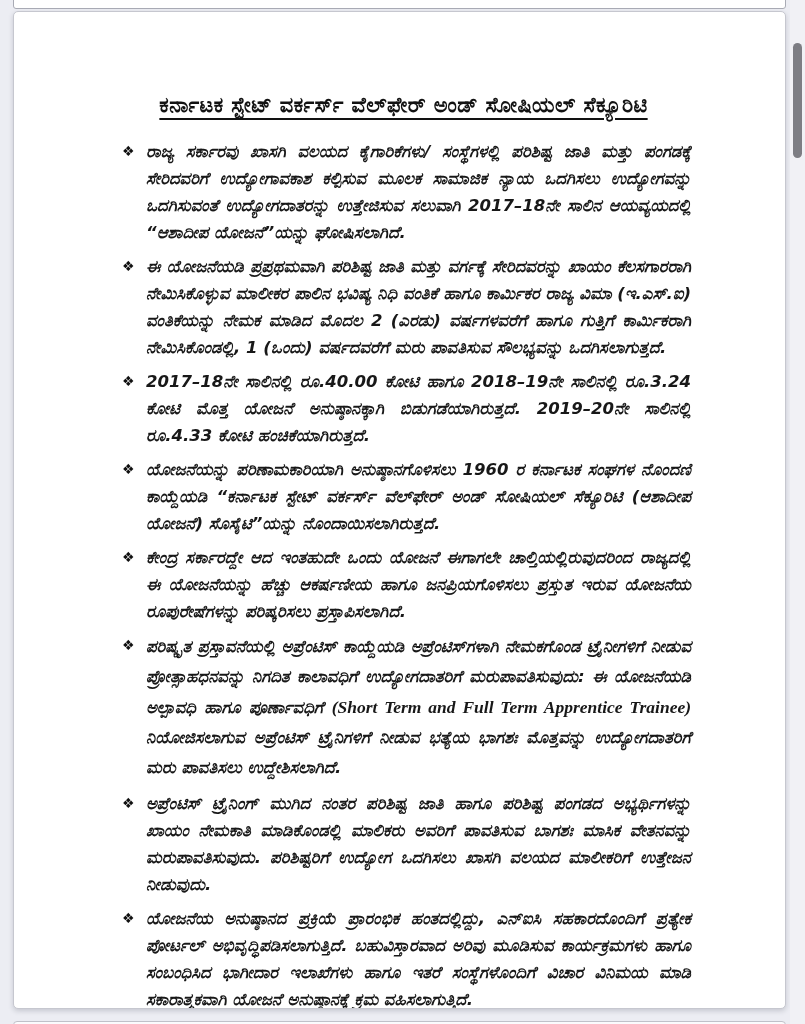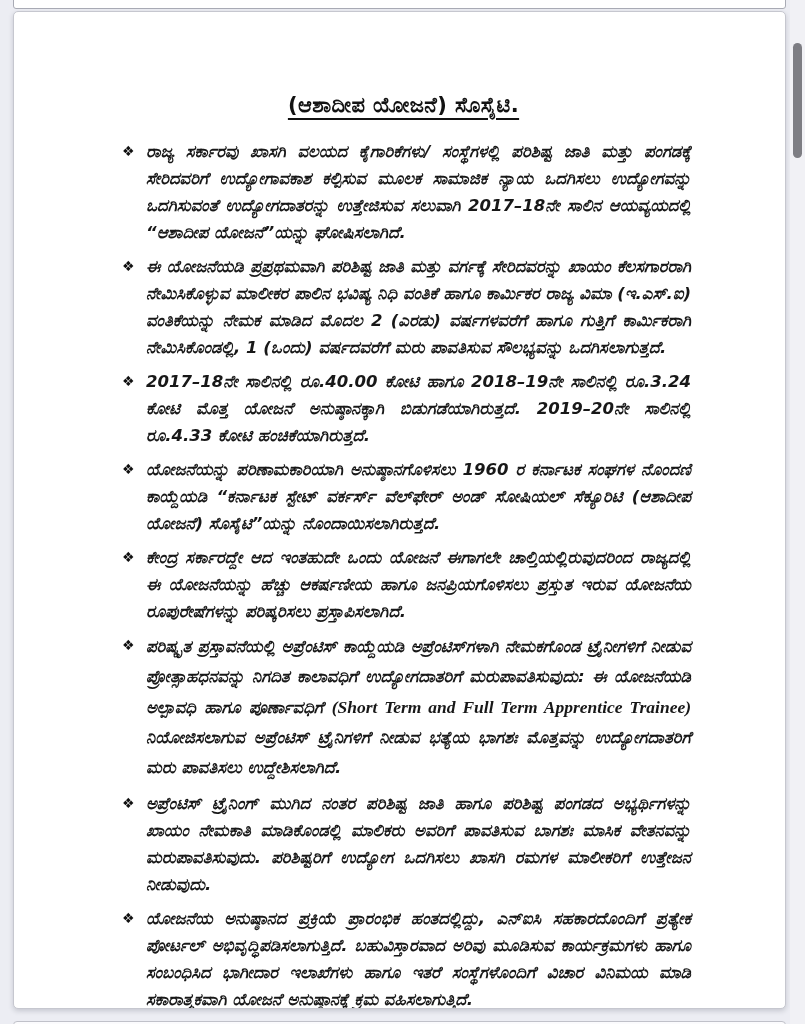--- a/index.html
+++ b/index.html
@@ -121,21 +121,21 @@
 </style>
 </head>
 <body>
 
 <div class="viewer">
 
   <div class="prev-page"></div>
 
   <div class="page">
     <div class="title-block">
-      <div class="title-line"><span>(ಆಶಾದೀಪ ಯೋಜನೆ) ಸೊಸೈಟಿ.</span></div>
+      <div class="title-line"><span>ಕರ್ನಾಟಕ ಸ್ಟೇಟ್ ವರ್ಕರ್ಸ್ ವೆಲ್‌ಫೇರ್ ಅಂಡ್ ಸೋಷಿಯಲ್ ಸೆಕ್ಯೂರಿಟಿ</span></div>
     </div>
 
     <div class="bullet-list">
         <div class="bullet">
           <span class="marker">❖</span>
           <div class="btext"><span class="kn-seg">ರಾಜ್ಯ ಸರ್ಕಾರವು ಖಾಸಗಿ ವಲಯದ ಕೈಗಾರಿಕೆಗಳು/ ಸಂಸ್ಥೆಗಳಲ್ಲಿ ಪರಿಶಿಷ್ಟ ಜಾತಿ ಮತ್ತು ಪಂಗಡಕ್ಕೆ ಸೇರಿದವರಿಗೆ ಉದ್ಯೋಗಾವಕಾಶ ಕಲ್ಪಿಸುವ ಮೂಲಕ ಸಾಮಾಜಿಕ ನ್ಯಾಯ ಒದಗಿಸಲು ಉದ್ಯೋಗವನ್ನು ಒದಗಿಸುವಂತೆ ಉದ್ಯೋಗದಾತರನ್ನು ಉತ್ತೇಜಿಸುವ ಸಲುವಾಗಿ 2017–18ನೇ ಸಾಲಿನ ಆಯವ್ಯಯದಲ್ಲಿ “ಆಶಾದೀಪ ಯೋಜನೆ”ಯನ್ನು ಘೋಷಿಸಲಾಗಿದೆ.</span></div>
         </div>
         <div class="bullet">
           <span class="marker">❖</span>
           <div class="btext"><span class="kn-seg">ಈ ಯೋಜನೆಯಡಿ ಪ್ರಪ್ರಥಮವಾಗಿ ಪರಿಶಿಷ್ಟ ಜಾತಿ ಮತ್ತು ವರ್ಗಕ್ಕೆ ಸೇರಿದವರನ್ನು ಖಾಯಂ ಕೆಲಸಗಾರರಾಗಿ ನೇಮಿಸಿಕೊಳ್ಳುವ ಮಾಲೀಕರ ಪಾಲಿನ ಭವಿಷ್ಯ ನಿಧಿ ವಂತಿಕೆ ಹಾಗೂ ಕಾರ್ಮಿಕರ ರಾಜ್ಯ ವಿಮಾ (ಇ.ಎಸ್.ಐ) ವಂತಿಕೆಯನ್ನು ನೇಮಕ ಮಾಡಿದ ಮೊದಲ 2 (ಎರಡು) ವರ್ಷಗಳವರೆಗೆ ಹಾಗೂ ಗುತ್ತಿಗೆ ಕಾರ್ಮಿಕರಾಗಿ ನೇಮಿಸಿಕೊಂಡಲ್ಲಿ, 1 (ಒಂದು) ವರ್ಷದವರೆಗೆ ಮರು ಪಾವತಿಸುವ ಸೌಲಭ್ಯವನ್ನು ಒದಗಿಸಲಾಗುತ್ತದೆ.</span></div>
@@ -151,21 +151,21 @@
         <div class="bullet">
           <span class="marker">❖</span>
           <div class="btext"><span class="kn-seg">ಕೇಂದ್ರ ಸರ್ಕಾರದ್ದೇ ಆದ ಇಂತಹುದೇ ಒಂದು ಯೋಜನೆ ಈಗಾಗಲೇ ಚಾಲ್ತಿಯಲ್ಲಿರುವುದರಿಂದ ರಾಜ್ಯದಲ್ಲಿ ಈ ಯೋಜನೆಯನ್ನು ಹೆಚ್ಚು ಆಕರ್ಷಣೀಯ ಹಾಗೂ ಜನಪ್ರಿಯಗೊಳಿಸಲು ಪ್ರಸ್ತುತ ಇರುವ ಯೋಜನೆಯ ರೂಪುರೇಷೆಗಳನ್ನು ಪರಿಷ್ಕರಿಸಲು ಪ್ರಸ್ತಾಪಿಸಲಾಗಿದೆ.</span></div>
         </div>
         <div class="bullet mixed">
           <span class="marker">❖</span>
           <div class="btext"><span class="kn-seg">ಪರಿಷ್ಕೃತ ಪ್ರಸ್ತಾವನೆಯಲ್ಲಿ ಅಪ್ರೆಂಟಿಸ್ ಕಾಯ್ದೆಯಡಿ ಅಪ್ರೆಂಟಿಸ್‌ಗಳಾಗಿ ನೇಮಕಗೊಂಡ ಟ್ರೈನೀಗಳಿಗೆ ನೀಡುವ ಪ್ರೋತ್ಸಾಹಧನವನ್ನು ನಿಗದಿತ ಕಾಲಾವಧಿಗೆ ಉದ್ಯೋಗದಾತರಿಗೆ ಮರುಪಾವತಿಸುವುದು: ಈ ಯೋಜನೆಯಡಿ ಅಲ್ಪಾವಧಿ ಹಾಗೂ ಪೂರ್ಣಾವಧಿಗೆ </span><span class="en-seg">(Short Term and Full Term Apprentice Trainee)</span><span class="kn-seg"> ನಿಯೋಜಿಸಲಾಗುವ ಅಪ್ರೆಂಟಿಸ್ ಟ್ರೈನಿಗಳಿಗೆ ನೀಡುವ ಭತ್ಯೆಯ ಭಾಗಶಃ ಮೊತ್ತವನ್ನು ಉದ್ಯೋಗದಾತರಿಗೆ ಮರು ಪಾವತಿಸಲು ಉದ್ದೇಶಿಸಲಾಗಿದೆ.</span></div>
         </div>
         <div class="bullet">
           <span class="marker">❖</span>
-          <div class="btext"><span class="kn-seg">ಅಪ್ರೆಂಟಿಸ್ ಟ್ರೈನಿಂಗ್ ಮುಗಿದ ನಂತರ ಪರಿಶಿಷ್ಟ ಜಾತಿ ಹಾಗೂ ಪರಿಶಿಷ್ಟ ಪಂಗಡದ ಅಭ್ಯರ್ಥಿಗಳನ್ನು ಖಾಯಂ ನೇಮಕಾತಿ ಮಾಡಿಕೊಂಡಲ್ಲಿ ಮಾಲಿಕರು ಅವರಿಗೆ ಪಾವತಿಸುವ ಬಾಗಶಃ ಮಾಸಿಕ ವೇತನವನ್ನು ಮರುಪಾವತಿಸುವುದು. ಪರಿಶಿಷ್ಟರಿಗೆ ಉದ್ಯೋಗ ಒದಗಿಸಲು ಖಾಸಗಿ ರಮಗಳ ಮಾಲೀಕರಿಗೆ ಉತ್ತೇಜನ ನೀಡುವುದು.</span></div>
+          <div class="btext"><span class="kn-seg">ಅಪ್ರೆಂಟಿಸ್ ಟ್ರೈನಿಂಗ್ ಮುಗಿದ ನಂತರ ಪರಿಶಿಷ್ಟ ಜಾತಿ ಹಾಗೂ ಪರಿಶಿಷ್ಟ ಪಂಗಡದ ಅಭ್ಯರ್ಥಿಗಳನ್ನು ಖಾಯಂ ನೇಮಕಾತಿ ಮಾಡಿಕೊಂಡಲ್ಲಿ ಮಾಲಿಕರು ಅವರಿಗೆ ಪಾವತಿಸುವ ಬಾಗಶಃ ಮಾಸಿಕ ವೇತನವನ್ನು ಮರುಪಾವತಿಸುವುದು. ಪರಿಶಿಷ್ಟರಿಗೆ ಉದ್ಯೋಗ ಒದಗಿಸಲು ಖಾಸಗಿ ವಲಯದ ಮಾಲೀಕರಿಗೆ ಉತ್ತೇಜನ ನೀಡುವುದು.</span></div>
         </div>
         <div class="bullet">
           <span class="marker">❖</span>
           <div class="btext"><span class="kn-seg">ಯೋಜನೆಯ ಅನುಷ್ಠಾನದ ಪ್ರಕ್ರಿಯೆ ಪ್ರಾರಂಭಿಕ ಹಂತದಲ್ಲಿದ್ದು, ಎನ್‌ಐಸಿ ಸಹಕಾರದೊಂದಿಗೆ ಪ್ರತ್ಯೇಕ ಪೋರ್ಟಲ್ ಅಭಿವೃದ್ಧಿಪಡಿಸಲಾಗುತ್ತಿದೆ. ಬಹುವಿಸ್ತಾರವಾದ ಅರಿವು ಮೂಡಿಸುವ ಕಾರ್ಯಕ್ರಮಗಳು ಹಾಗೂ ಸಂಬಂಧಿಸಿದ ಭಾಗೀದಾರ ಇಲಾಖೆಗಳು ಹಾಗೂ ಇತರೆ ಸಂಸ್ಥೆಗಳೊಂದಿಗೆ ವಿಚಾರ ವಿನಿಮಯ ಮಾಡಿ ಸಕಾರಾತ್ಮಕವಾಗಿ ಯೋಜನೆ ಅನುಷ್ಠಾನಕ್ಕೆ ಕ್ರಮ ವಹಿಸಲಾಗುತ್ತಿದೆ.</span></div>
         </div>
       </div>
   </div>
 
   <div class="next-page"></div>
 

